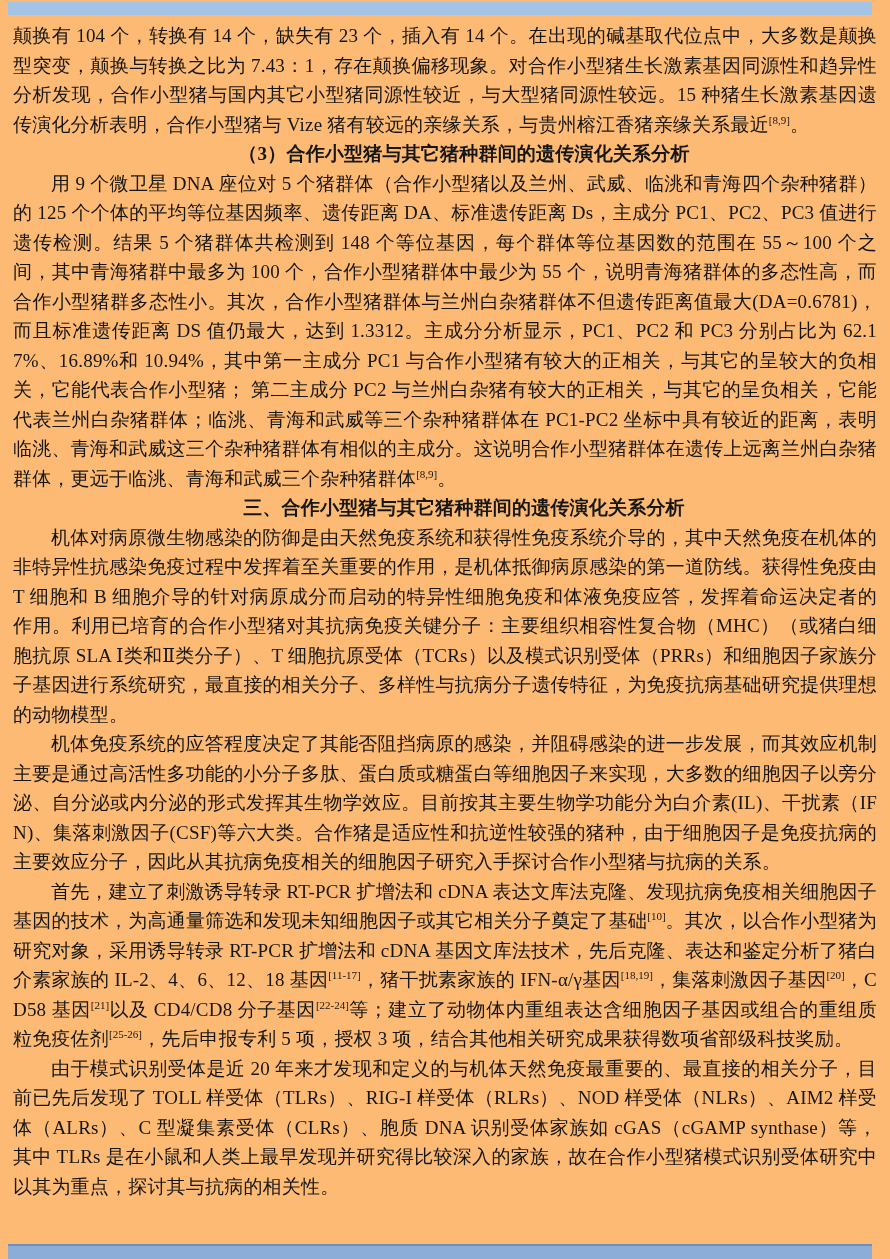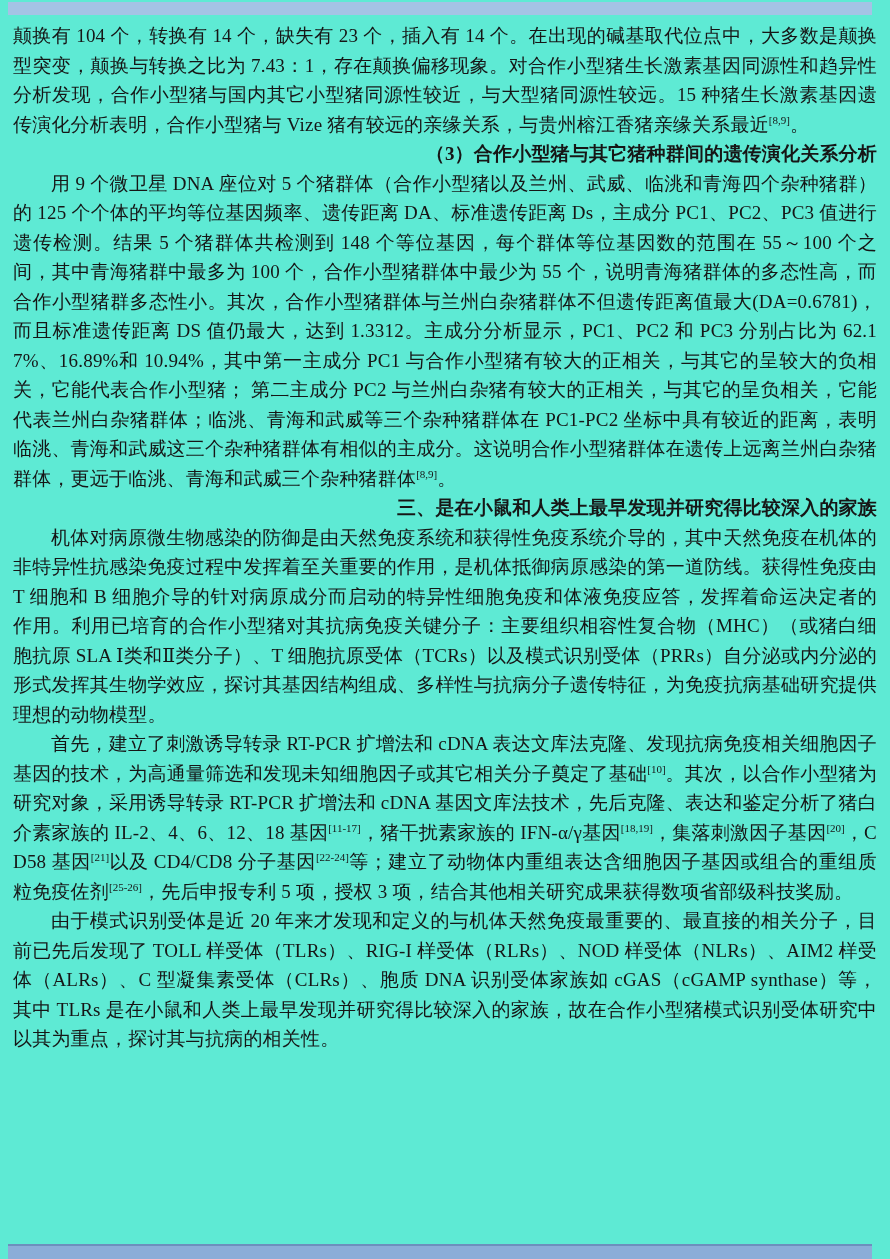--- a/index.html
+++ b/index.html
@@ -7,21 +7,21 @@
     width: 890px;
     height: 1259px;
     background: #ffffff;
     position: relative;
     overflow: hidden;
     font-family: "Liberation Serif", "DejaVu Serif", serif;
   }
   .page {
     position: absolute;
     inset: 0;
-    background: #5eead4;
+    background: #fdba74;
   }
   .top-bar {
     position: absolute;
     left: 8px;
     top: 2px;
     width: 864px;
     height: 13px;
   }
   .bottom-bar {
     position: absolute;
@@ -42,37 +42,38 @@
     font-size: 19px;
     line-height: 29.5px;
     text-align: justify;
     letter-spacing: 0.2px;
     word-break: break-all;
   }
   .content p.indent { text-indent: 2em; }
   .content p.heading {
     font-weight: bold;
     text-indent: 2em;
-    text-align: right;
+    text-align: center;
   }
   .content sup {
     font-size: 11px;
     line-height: 0;
     vertical-align: super;
     letter-spacing: 0;
   }
 </style>
 </head>
 <body>
 
 <div class="page">
   <div class="top-bar" style="background: rgb(164, 195, 229);"></div>
   <main class="content" id="content" style="color: rgb(22, 22, 22);">
       <p class="">颠换有 104 个，转换有 14 个，缺失有 23 个，插入有 14 个。在出现的碱基取代位点中，大多数是颠换型突变，颠换与转换之比为 7.43：1，存在颠换偏移现象。对合作小型猪生长激素基因同源性和趋异性分析发现，合作小型猪与国内其它小型猪同源性较近，与大型猪同源性较远。15 种猪生长激素基因遗传演化分析表明，合作小型猪与 Vize 猪有较远的亲缘关系，与贵州榕江香猪亲缘关系最近<sup>[8,9]</sup>。</p>
       <p class="heading">（3）合作小型猪与其它猪种群间的遗传演化关系分析</p>
       <p class="indent">用 9 个微卫星 DNA 座位对 5 个猪群体（合作小型猪以及兰州、武威、临洮和青海四个杂种猪群）的 125 个个体的平均等位基因频率、遗传距离 DA、标准遗传距离 Ds，主成分 PC1、PC2、PC3 值进行遗传检测。结果 5 个猪群体共检测到 148 个等位基因，每个群体等位基因数的范围在 55～100 个之间，其中青海猪群中最多为 100 个，合作小型猪群体中最少为 55 个，说明青海猪群体的多态性高，而合作小型猪群多态性小。其次，合作小型猪群体与兰州白杂猪群体不但遗传距离值最大(DA=0.6781)，而且标准遗传距离 DS 值仍最大，达到 1.3312。主成分分析显示，PC1、PC2 和 PC3 分别占比为 62.17%、16.89%和 10.94%，其中第一主成分 PC1 与合作小型猪有较大的正相关，与其它的呈较大的负相关，它能代表合作小型猪； 第二主成分 PC2 与兰州白杂猪有较大的正相关，与其它的呈负相关，它能代表兰州白杂猪群体；临洮、青海和武威等三个杂种猪群体在 PC1-PC2 坐标中具有较近的距离，表明临洮、青海和武威这三个杂种猪群体有相似的主成分。这说明合作小型猪群体在遗传上远离兰州白杂猪群体，更远于临洮、青海和武威三个杂种猪群体<sup>[8,9]</sup>。</p>
-      <p class="heading">三、是在小鼠和人类上最早发现并研究得比较深入的家族</p>
-      <p class="indent">机体对病原微生物感染的防御是由天然免疫系统和获得性免疫系统介导的，其中天然免疫在机体的非特异性抗感染免疫过程中发挥着至关重要的作用，是机体抵御病原感染的第一道防线。获得性免疫由 T 细胞和 B 细胞介导的针对病原成分而启动的特异性细胞免疫和体液免疫应答，发挥着命运决定者的作用。利用已培育的合作小型猪对其抗病免疫关键分子：主要组织相容性复合物（MHC）（或猪白细胞抗原 SLA Ⅰ类和Ⅱ类分子）、T 细胞抗原受体（TCRs）以及模式识别受体（PRRs）自分泌或内分泌的形式发挥其生物学效应，探讨其基因结构组成、多样性与抗病分子遗传特征，为免疫抗病基础研究提供理想的动物模型。</p>
+      <p class="heading">三、合作小型猪与其它猪种群间的遗传演化关系分析</p>
+      <p class="indent">机体对病原微生物感染的防御是由天然免疫系统和获得性免疫系统介导的，其中天然免疫在机体的非特异性抗感染免疫过程中发挥着至关重要的作用，是机体抵御病原感染的第一道防线。获得性免疫由 T 细胞和 B 细胞介导的针对病原成分而启动的特异性细胞免疫和体液免疫应答，发挥着命运决定者的作用。利用已培育的合作小型猪对其抗病免疫关键分子：主要组织相容性复合物（MHC）（或猪白细胞抗原 SLA Ⅰ类和Ⅱ类分子）、T 细胞抗原受体（TCRs）以及模式识别受体（PRRs）和细胞因子家族分子基因进行系统研究，最直接的相关分子、多样性与抗病分子遗传特征，为免疫抗病基础研究提供理想的动物模型。</p>
+      <p class="indent">机体免疫系统的应答程度决定了其能否阻挡病原的感染，并阻碍感染的进一步发展，而其效应机制主要是通过高活性多功能的小分子多肽、蛋白质或糖蛋白等细胞因子来实现，大多数的细胞因子以旁分泌、自分泌或内分泌的形式发挥其生物学效应。目前按其主要生物学功能分为白介素(IL)、干扰素（IFN)、集落刺激因子(CSF)等六大类。合作猪是适应性和抗逆性较强的猪种，由于细胞因子是免疫抗病的主要效应分子，因此从其抗病免疫相关的细胞因子研究入手探讨合作小型猪与抗病的关系。</p>
       <p class="indent">首先，建立了刺激诱导转录 RT-PCR 扩增法和 cDNA 表达文库法克隆、发现抗病免疫相关细胞因子基因的技术，为高通量筛选和发现未知细胞因子或其它相关分子奠定了基础<sup>[10]</sup>。其次，以合作小型猪为研究对象，采用诱导转录 RT-PCR 扩增法和 cDNA 基因文库法技术，先后克隆、表达和鉴定分析了猪白介素家族的 IL-2、4、6、12、18 基因<sup>[11-17]</sup>，猪干扰素家族的 IFN-α/γ基因<sup>[18,19]</sup>，集落刺激因子基因<sup>[20]</sup>，CD58 基因<sup>[21]</sup>以及 CD4/CD8 分子基因<sup>[22-24]</sup>等；建立了动物体内重组表达含细胞因子基因或组合的重组质粒免疫佐剂<sup>[25-26]</sup>，先后申报专利 5 项，授权 3 项，结合其他相关研究成果获得数项省部级科技奖励。</p>
       <p class="indent">由于模式识别受体是近 20 年来才发现和定义的与机体天然免疫最重要的、最直接的相关分子，目前已先后发现了 TOLL 样受体（TLRs）、RIG-I 样受体（RLRs）、NOD 样受体（NLRs）、AIM2 样受体（ALRs）、C 型凝集素受体（CLRs）、胞质 DNA 识别受体家族如 cGAS（cGAMP synthase）等，其中 TLRs 是在小鼠和人类上最早发现并研究得比较深入的家族，故在合作小型猪模式识别受体研究中以其为重点，探讨其与抗病的相关性。</p>
     </main>
   <div class="bottom-bar" style="background: rgb(139, 173, 216); border-top: 2px solid rgb(109, 143, 189);"></div>
 </div>
 
 </body></html>

